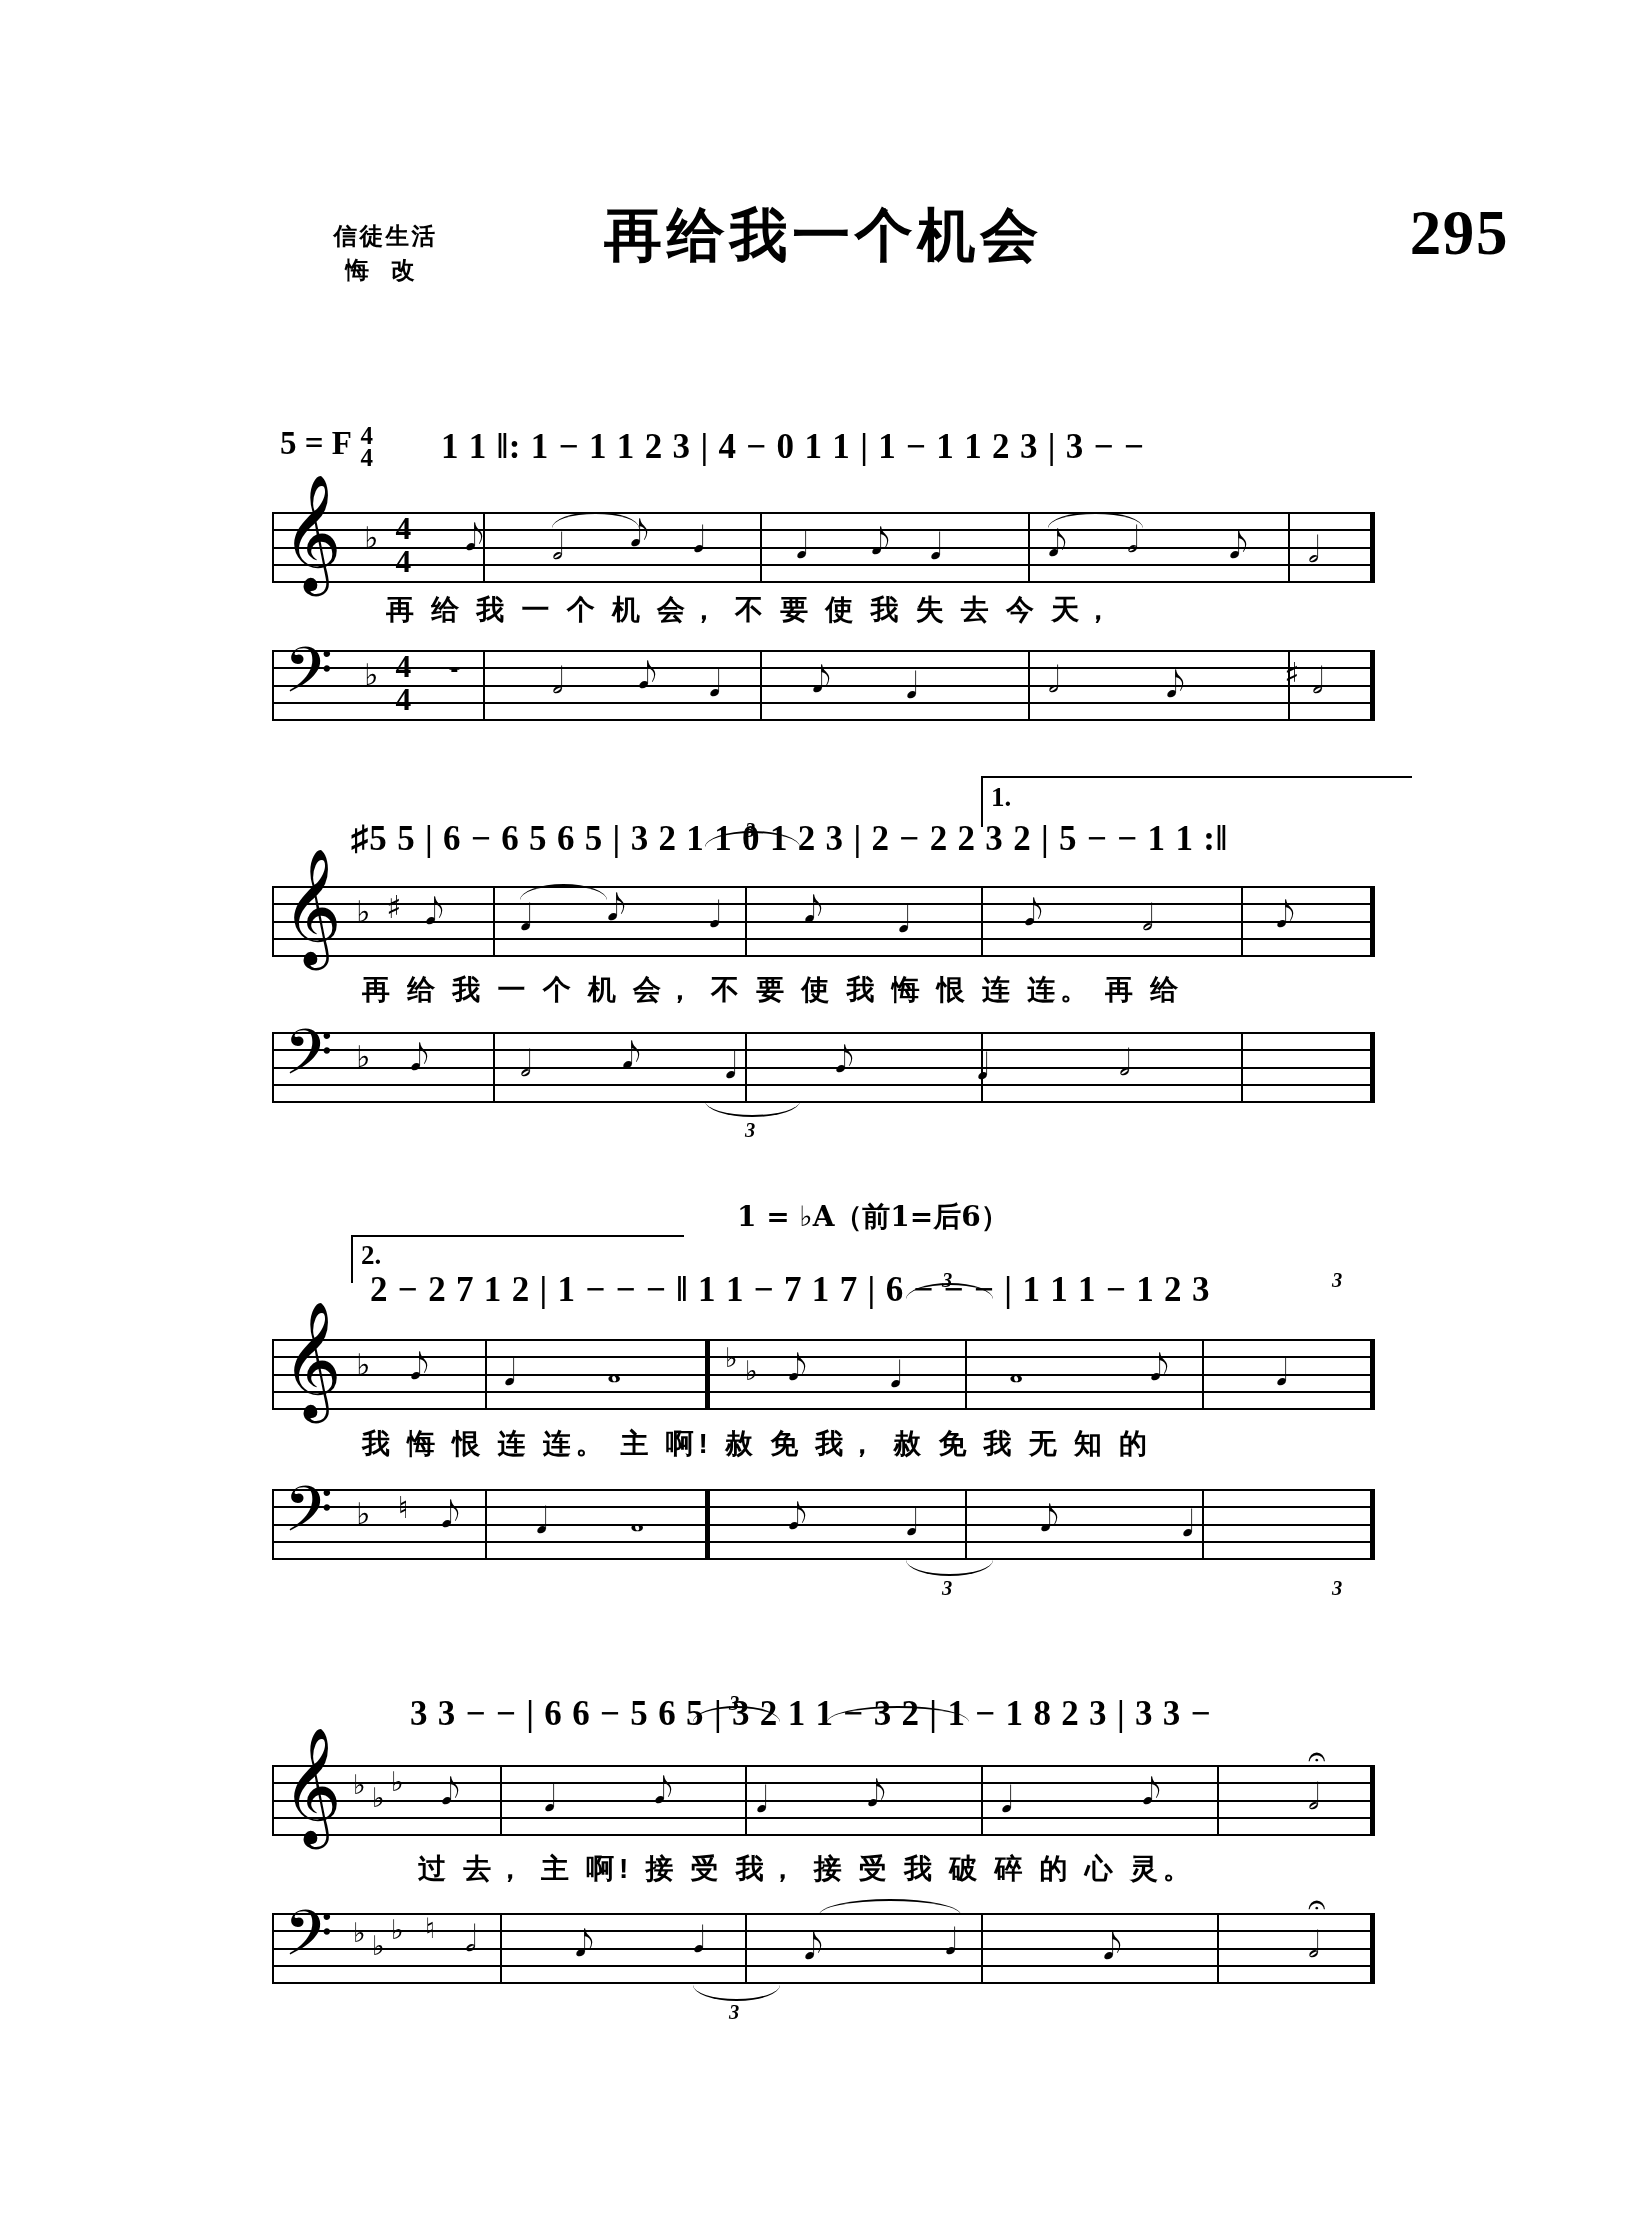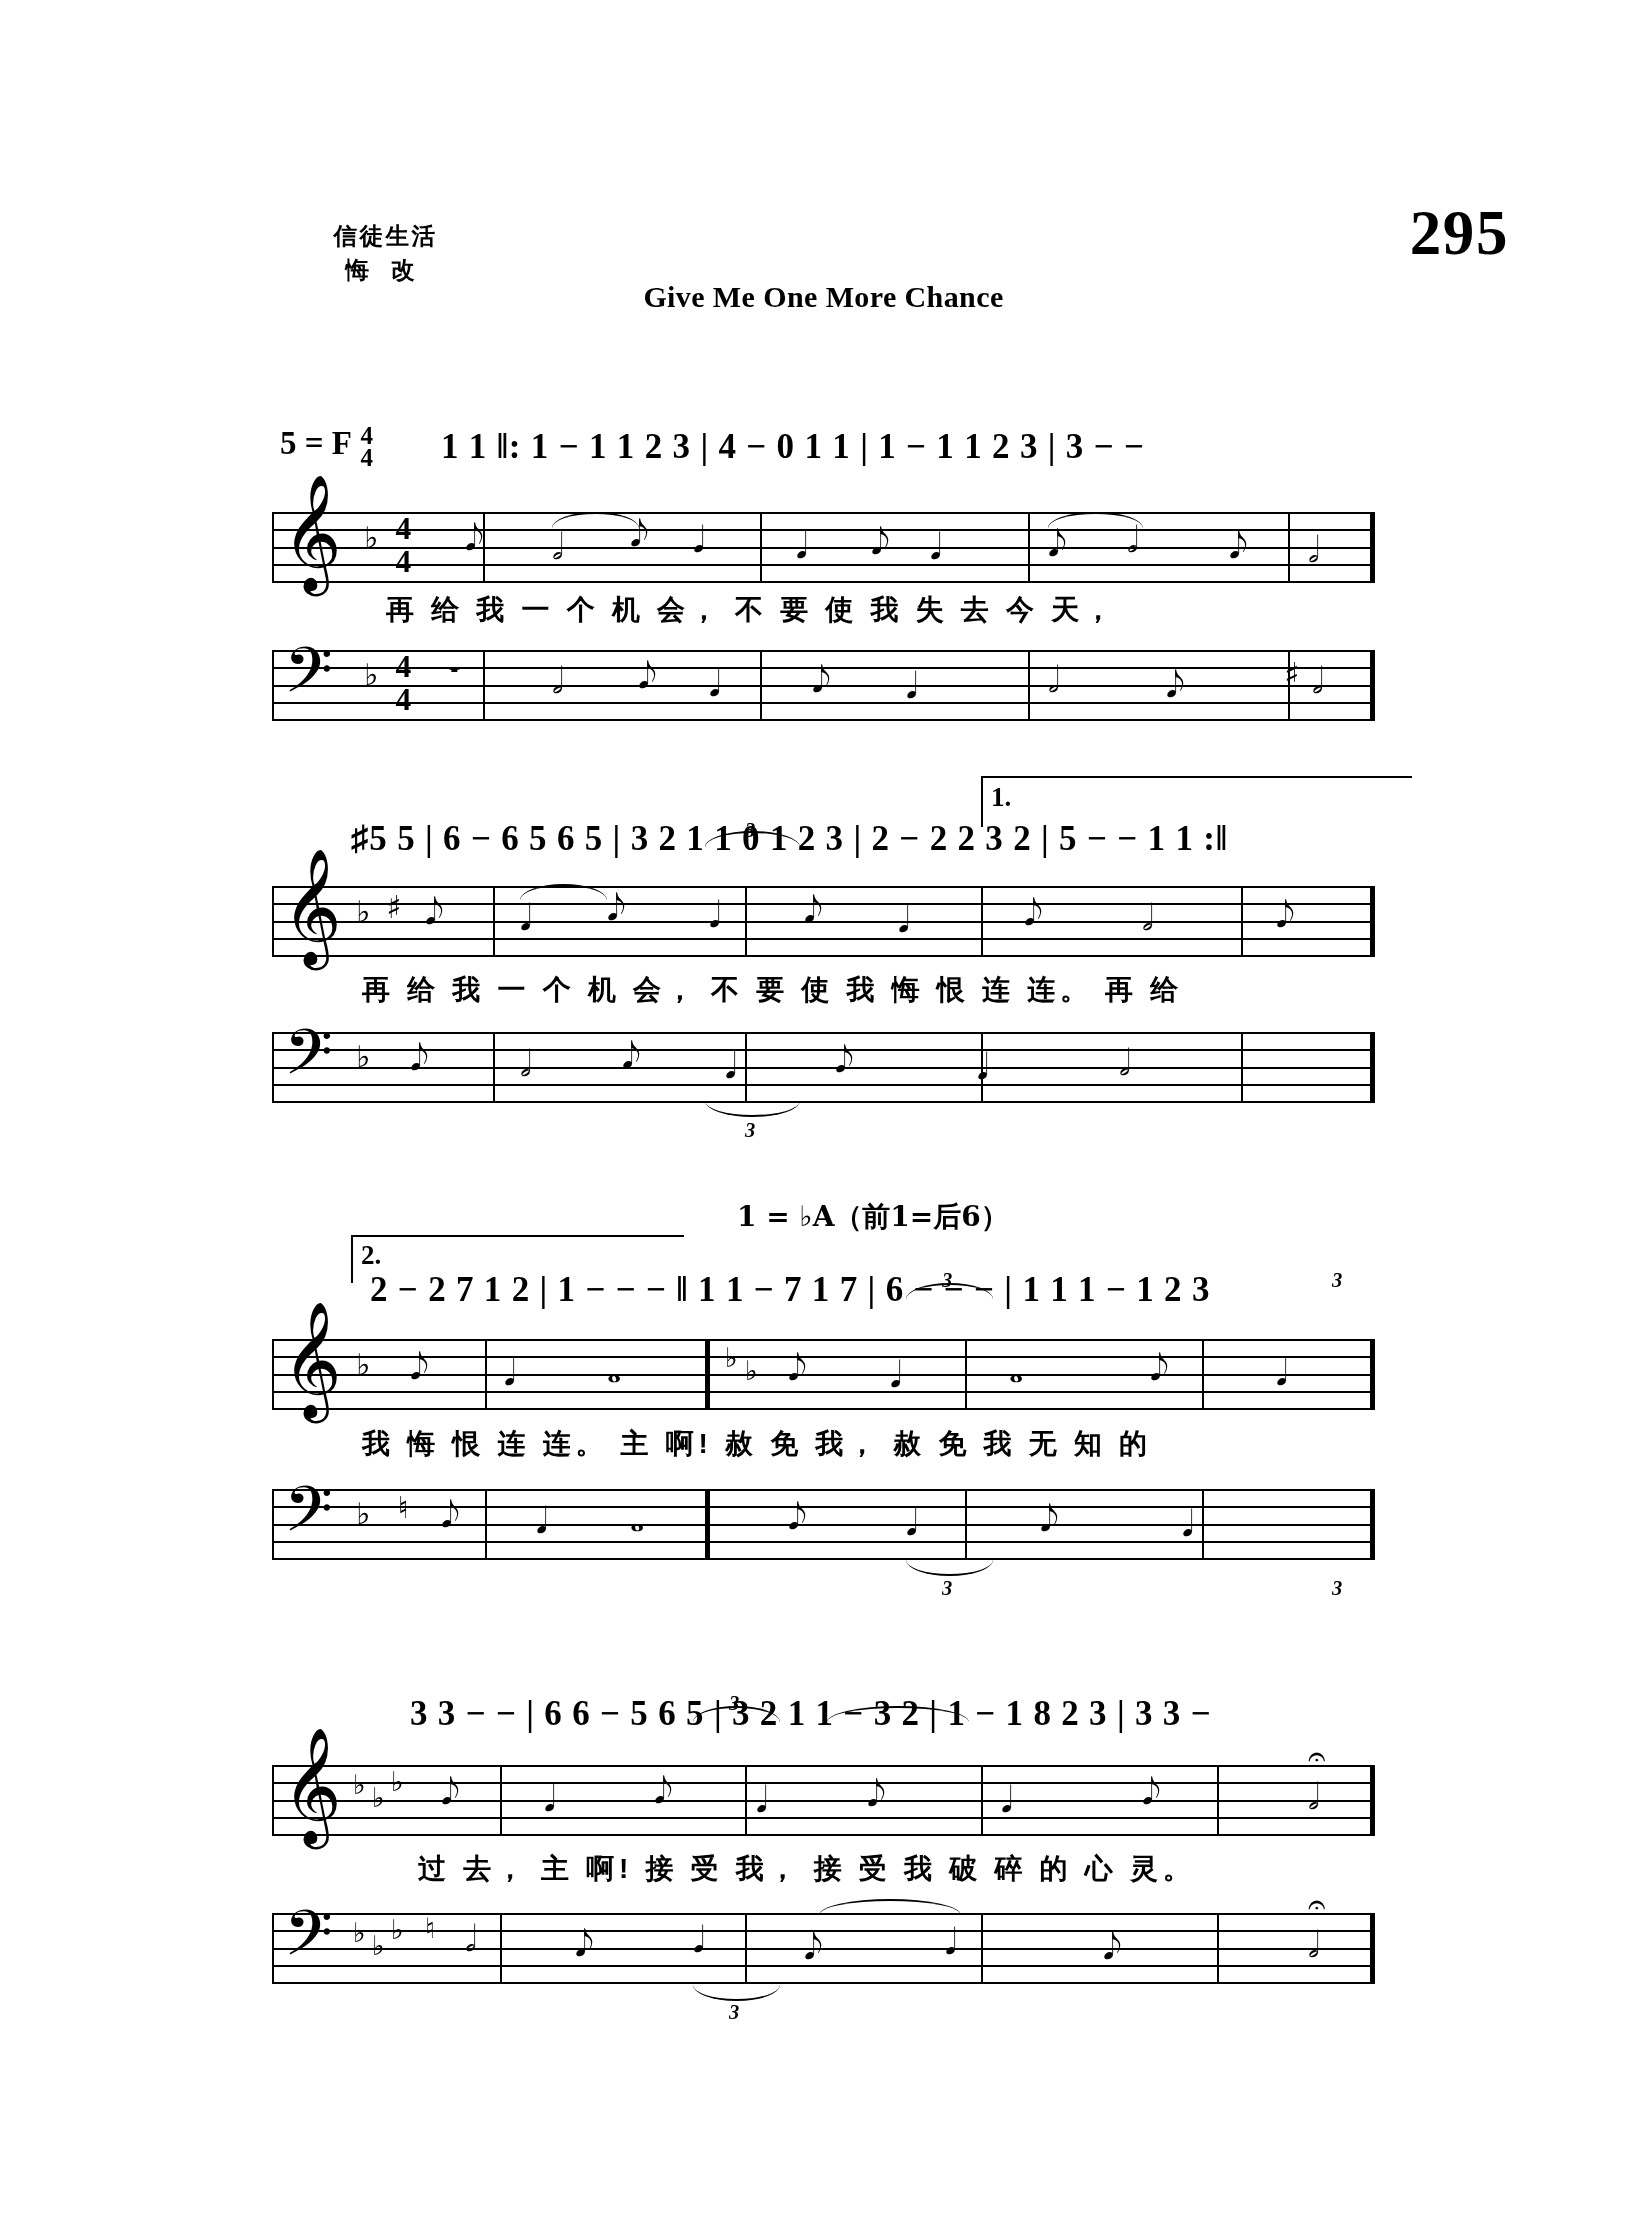--- a/index.html
+++ b/index.html
@@ -186,21 +186,21 @@
 </head>
 <body>
 
 <div class="page">
 
   <div class="category">
     <div>信徒生活</div>
     <div class="line2">悔改</div>
   </div>
 
-  <div class="title-en">Give Me One More Chance</div>
+  <div class="title-cn">再给我一个机会</div>
   <div class="hymn-number">295</div>
 
   <div class="system" style="top:0;">
 
     <div class="keysig" style="left:280px; top:425px;">
       <span>5 = F</span>
       <span class="frac">
         <span style="display:block">4</span>
         <span style="display:block">4</span>
       </span>

